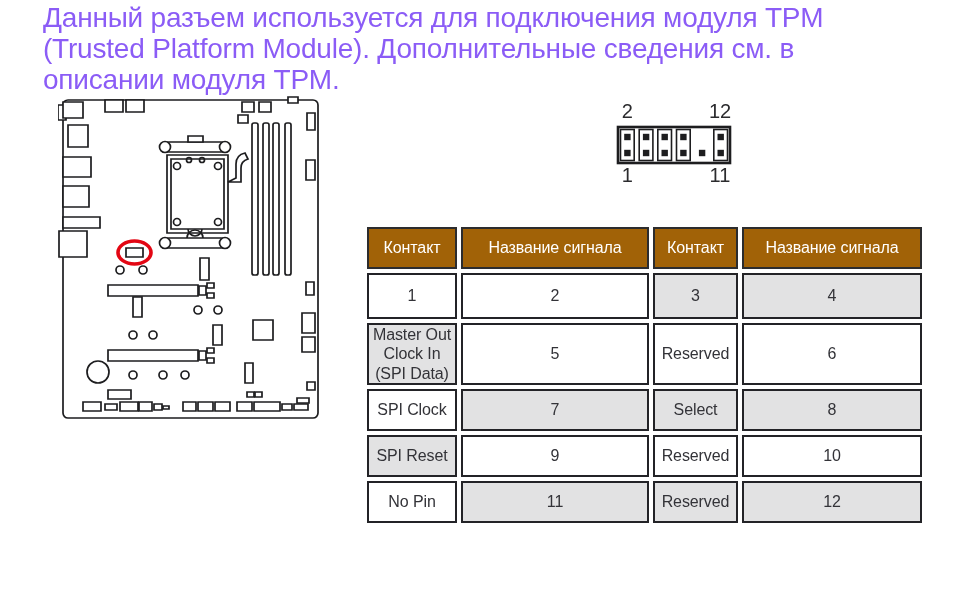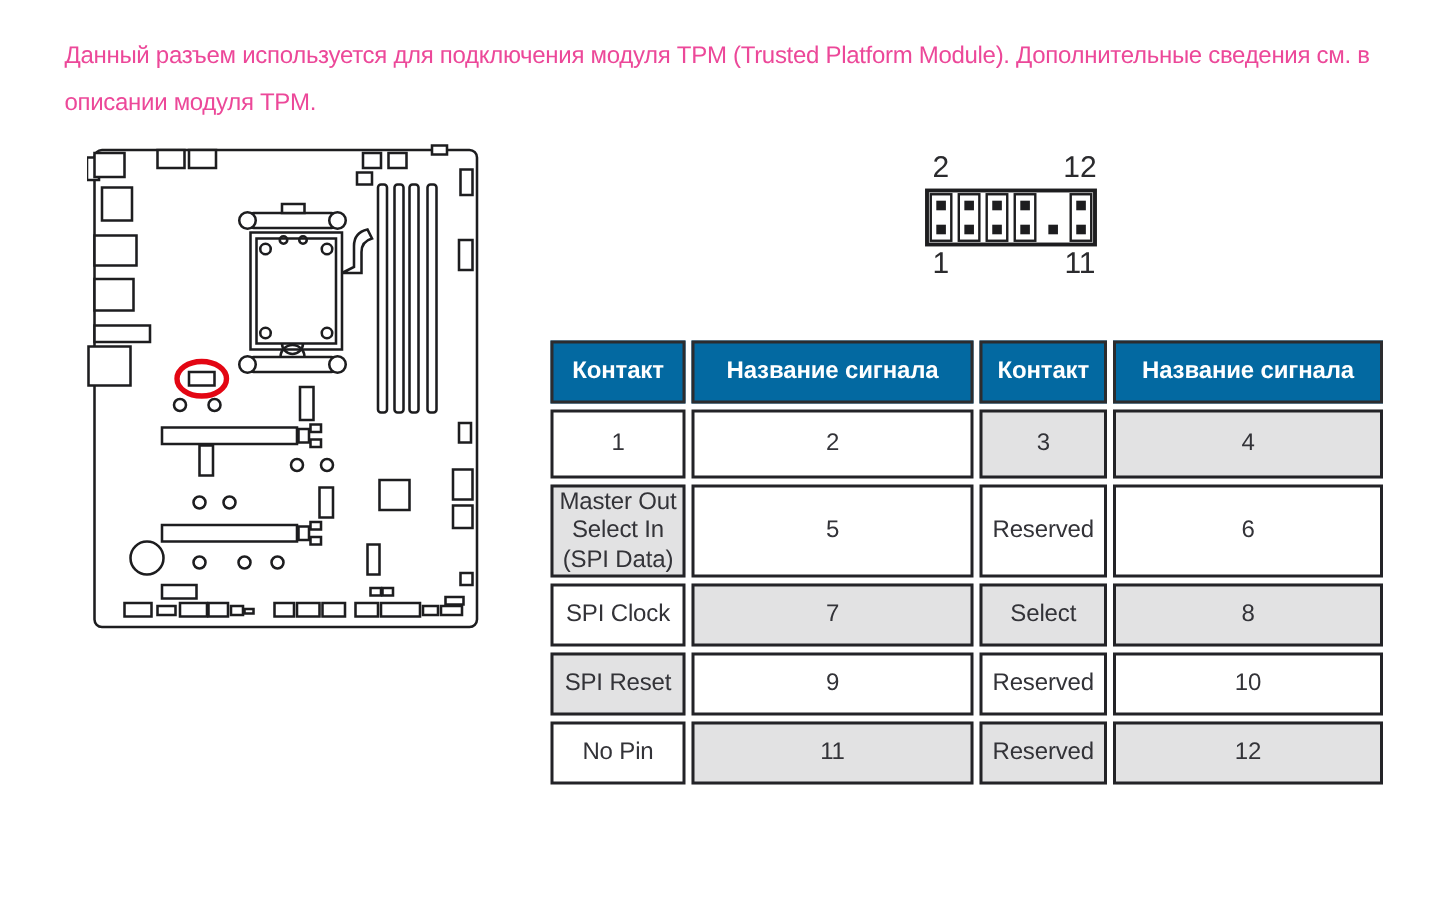--- a/index.html
+++ b/index.html
@@ -1,31 +1,31 @@
 <!DOCTYPE html>
 <html><head>
 <meta charset="utf-8">
 <style>
   html,body{margin:0;padding:0;background:#fff;}
   .page{position:relative;width:965px;height:600px;background:#ffffff;overflow:hidden;
         font-family:"Liberation Sans","DejaVu Sans",sans-serif;color:#2d2d30;}
-  .intro{position:absolute;left:43px;top:22px;width:872px;margin:0;
-         font-size:16px;line-height:31px;letter-spacing:-0.2px;color:#ec4899;}
+  .intro{position:absolute;left:43px;top:2px;width:872px;margin:0;
+         font-size:28px;line-height:31px;letter-spacing:-0.2px;color:#8b5cf6;}
   .mobo{position:absolute;left:58px;top:92px;}
   .mobo *{vector-effect:non-scaling-stroke;}
   .pinhdr{position:absolute;left:605px;top:98px;}
   
   .pintable{position:absolute;left:367px;top:227px;display:grid;
             grid-template-columns:90px 188px 85px 180px;
             grid-template-rows:42px 46px 62px 42px 42px 42px 42px;
             gap:4px;}
   .c{border:2px solid #232327;background:#fff;display:flex;align-items:center;
      justify-content:center;text-align:center;font-size:16px;line-height:1.22;
      color:#333338;letter-spacing:-0.1px;padding:0 3px;box-sizing:border-box;}
-  .h{background:#0369a1;border-color:#2c2c2e;color:#ffffff;font-weight:bold;}
+  .h{background:#a16207;border-color:#2c2c2e;color:#ffffff;font-weight:normal;}
   .g{background:#e2e2e3;}
   svg text{font-family:"Liberation Sans","DejaVu Sans",sans-serif;}
 </style>
 </head>
 <body>
 
 <div class="page">
 
   <p class="intro">Данный разъем используется для подключения модуля TPM (Trusted Platform Module). Дополнительные сведения см. в описании модуля TPM.</p>
 
@@ -175,21 +175,21 @@
     <div class="c h">Контакт</div>
     <div class="c h">Название сигнала</div>
     <div class="c h">Контакт</div>
     <div class="c h">Название сигнала</div>
 
     <div class="c">1</div>
     <div class="c">2</div>
 
     <div class="c g">3</div>
     <div class="c g">4</div>
-    <div class="c g">Master Out Select In (SPI Data)</div>
+    <div class="c g">Master Out Clock In (SPI Data)</div>
 
     <div class="c">5</div>
     <div class="c">Reserved</div>
     <div class="c">6</div>
     <div class="c">SPI Clock</div>
 
     <div class="c g">7</div>
     <div class="c g">Select</div>
     <div class="c g">8</div>
     <div class="c g">SPI Reset</div>

